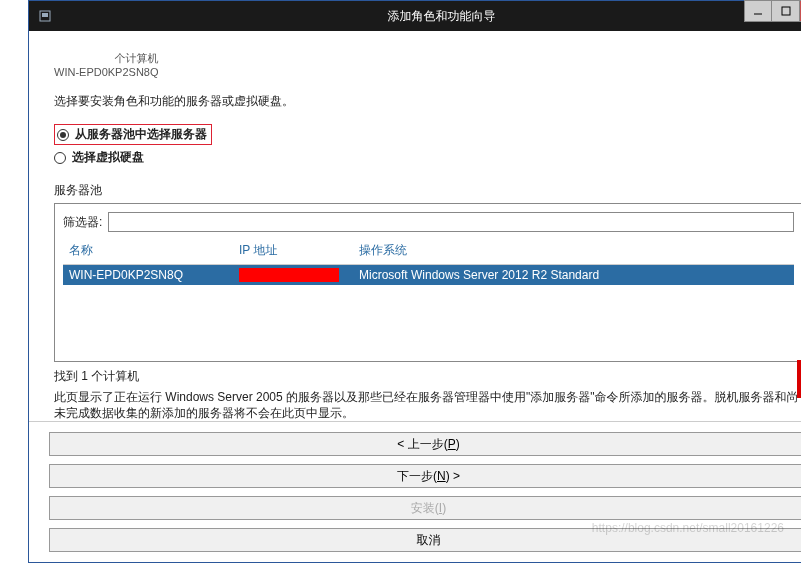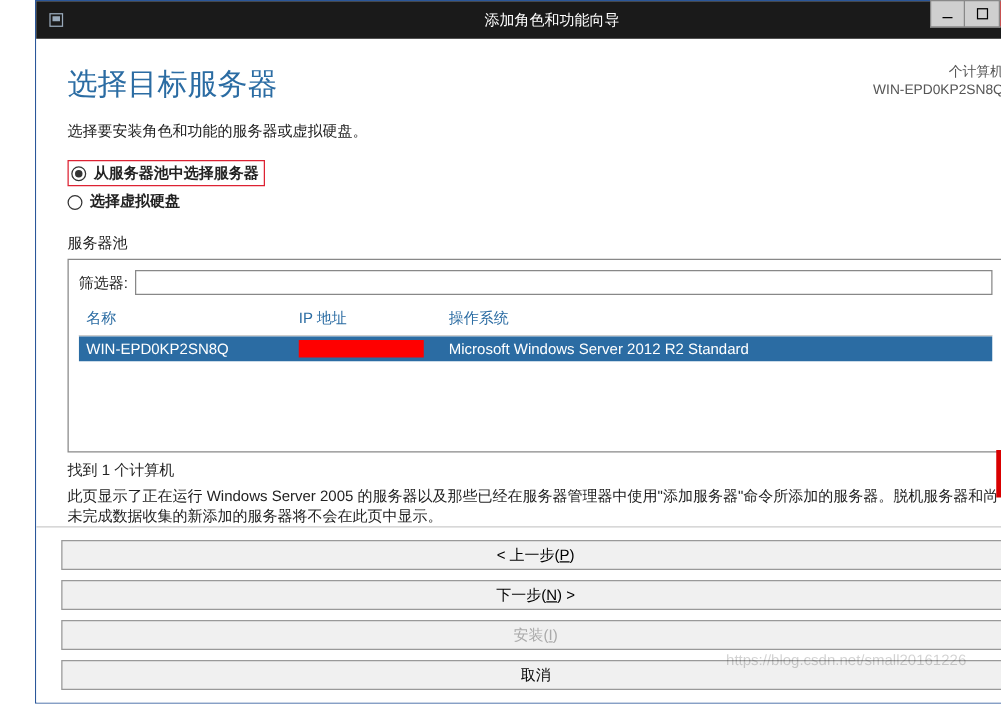--- a/index.html
+++ b/index.html
@@ -52,21 +52,21 @@
   .ip-redact { width: 100px; height: 14px; background: #ff0000; }
 
   .found-line { margin-top: 6px; }
   .desc-line { margin-top: 4px; line-height: 16px; }
 
   .btn-bar { border-top: 1px solid #ccc; padding: 10px 20px; display: flex; justify-content: flex-end; gap: 8px; flex-direction: column; }
   .wiz-btn { min-width: 84px; height: 24px; border: 1px solid #999; background: #f0f0f0; font-size: 12px; display: inline-flex; align-items: center; justify-content: center; padding: 0 10px; }
   .wiz-btn.disabled { color: #aaa; }
   .wiz-btn .ul { text-decoration: underline; }
 
-  .watermark { position: absolute; right: 28px; bottom: 28px; font-size: 12px; color: rgba(0,0,0,0.18); pointer-events: none; }
+  .watermark { position: absolute; right: 17px; bottom: 28px; font-size: 12px; color: rgba(0,0,0,0.18); pointer-events: none; }
   .red-edge { position: absolute; right: 0; top: 360px; width: 4px; height: 38px; background: #d90000; }
 </style>
 </head>
 <body>
 
 <div class="outer-border">
   <div class="title-bar">
     <span class="title-ico">
       <svg width="14" height="14" viewBox="0 0 14 14">
           <rect x="2" y="2" width="10" height="10" fill="none" stroke="#9ab" stroke-width="1"></rect>
@@ -89,21 +89,20 @@
           <svg width="10" height="10">
             <line x1="1" y1="1" x2="9" y2="9" stroke="#fff" stroke-width="1.4"></line>
             <line x1="9" y1="1" x2="1" y2="9" stroke="#fff" stroke-width="1.4"></line>
           </svg>
         </div>
     </div>
   </div>
 
   <div class="body-area">
     <div class="header-row">
-      <div class="page-title">选择目标服务器</div>
       <div class="target-box">
         <div>个计算机</div>
         <div>WIN-EPD0KP2SN8Q</div>
       </div>
     </div>
 
     <div class="mid-row">
 
       <div class="content">
         <div class="instruction">选择要安装角色和功能的服务器或虚拟硬盘。</div>

